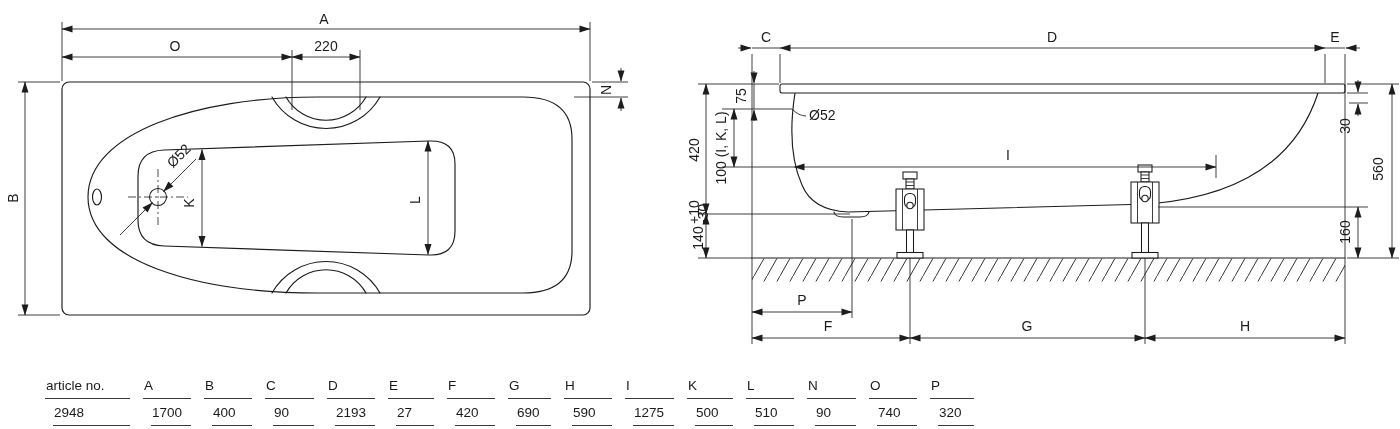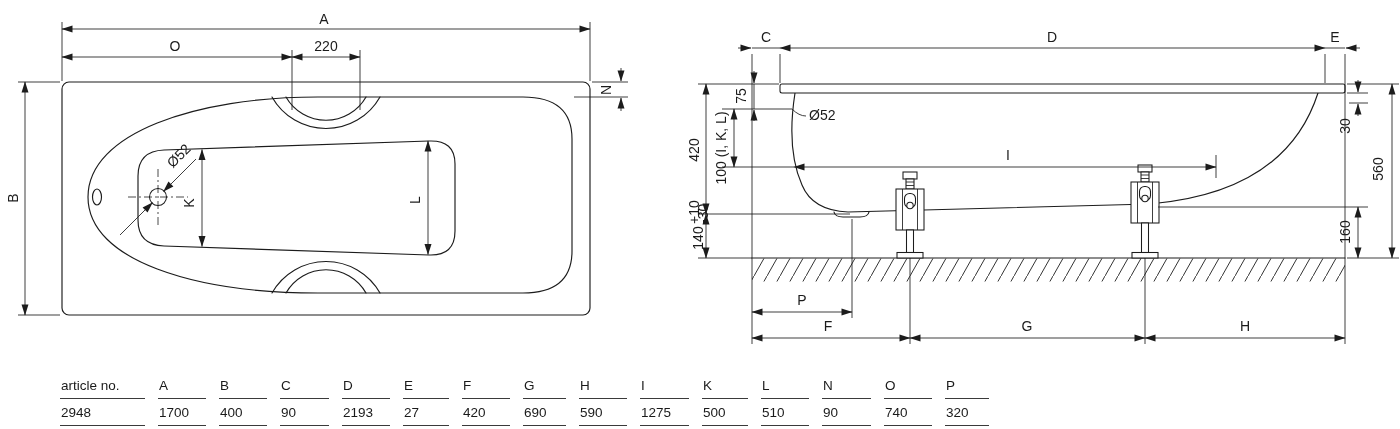--- a/index.html
+++ b/index.html
@@ -3,25 +3,25 @@
 <meta charset="utf-8">
 <style>
   html,body{margin:0;padding:0;background:#ffffff;}
   .stage{position:relative;width:1400px;height:429px;background:#fff;overflow:hidden;
          font-family:"Liberation Sans",sans-serif;color:#1a1a1a;}
   svg text{font-family:"Liberation Sans",sans-serif;font-size:14px;fill:#1b1b1b;}
   .ln{fill:none;stroke:#1c1c1c;stroke-width:1.15;stroke-linecap:round;stroke-linejoin:round;}
   .fw{fill:#ffffff;stroke:#1c1c1c;stroke-width:1.05;}
   .dim{fill:none;stroke:#1c1c1c;stroke-width:0.85;}
   .ctr{fill:none;stroke:#1c1c1c;stroke-width:0.8;stroke-dasharray:8 3 2 3;}
-  .spec-table{position:absolute;left:60px;top:377px;display:flex;}
+  .spec-table{position:absolute;left:45px;top:377px;display:flex;}
   .spec-col{box-sizing:border-box;padding-right:13px;flex:0 0 auto;}
   .spec-hd,.spec-vl{border-bottom:1.4px solid #3a3a3a;font-size:13.5px;line-height:15px;
                     white-space:nowrap;padding:1px 0 5px 1px;}
-  .spec-vl{padding-top:6px;}
+  .spec-vl{padding-top:6px;margin-left:8px;}
 </style>
 </head>
 <body>
 
 <div class="stage">
 <svg width="1400" height="429" viewBox="0 0 1400 429">
   <defs>
     <marker id="arr" markerWidth="12" markerHeight="9" refX="11" refY="4.5" orient="auto-start-reverse" markerUnits="userSpaceOnUse">
       <path d="M0.5,1 L11.5,4.5 L0.5,8 Z" fill="#1c1c1c"></path>
     </marker>

